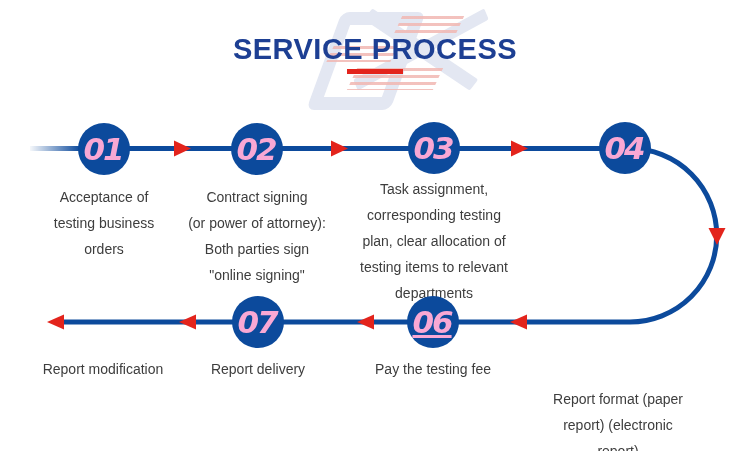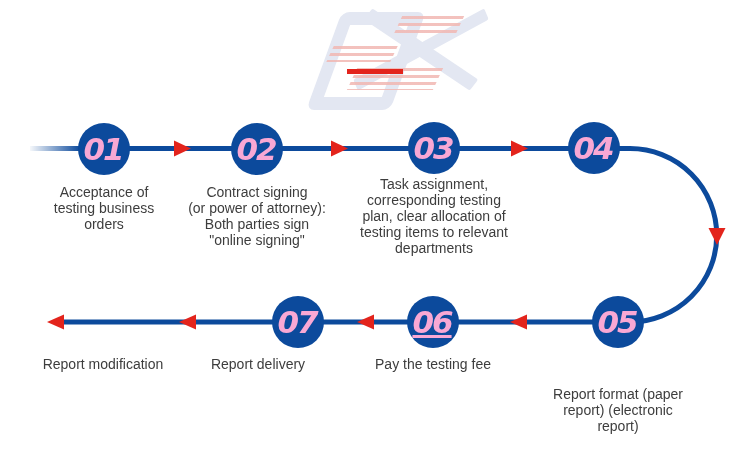--- a/index.html
+++ b/index.html
@@ -55,37 +55,38 @@
   .badge{
     position:absolute;width:52px;height:52px;border-radius:50%;z-index:2;
     background:var(--primary-blue);color:#f9a8d4;
     display:flex;align-items:center;justify-content:center;
     font-size:31px;font-weight:bold;font-style:italic;
     font-family:"DejaVu Sans","Liberation Sans",sans-serif;
     letter-spacing:-2px;padding-right:2px;box-sizing:border-box;
   }
   .label{
     position:absolute;z-index:2;color:var(--text-gray);
-    font-size:14px;line-height:16px;text-align:center;white-space:pre-line;
+    font-size:14px;line-height:26px;text-align:center;white-space:pre-line;
   }
 </style>
 </head>
 <body>
 
 <div class="canvas">
 
   <div class="watermark">
     <div class="wm-g"></div>
     <div class="wm-x-bar wm-x-a"></div>
     <div class="wm-x-bar wm-x-b"></div>
     <div class="wm-stripes wm-s1"></div>
     <div class="wm-stripes wm-s2"></div>
     <div class="wm-stripes wm-s3"></div>
   </div>
 
+  <h1 class="title">SERVICE PROCESS</h1>
   <div class="title-underline"></div>
 
   <svg class="flow-svg" width="750" height="451" viewBox="0 0 750 451">
     <defs>
       <linearGradient id="fadeLeft" x1="0" y1="0" x2="1" y2="0">
         <stop offset="0" stop-color="#ffffff" stop-opacity="1"></stop>
         <stop offset="1" stop-color="#ffffff" stop-opacity="0"></stop>
       </linearGradient>
     </defs>
     <path class="flow-path" d="M 30 148.5 L 630 148.5 A 86.75 86.75 0 0 1 630 322 L 54 322"></path>
@@ -111,28 +112,27 @@
 Both parties sign
 "online signing"</div>
 
   <div class="badge" style="left:408px;top:122px;">03</div>
   <div class="label" style="left:334px;top:176px;width:200px;">Task assignment,
 corresponding testing
 plan, clear allocation of
 testing items to relevant
 departments</div>
 
-  <div class="badge" style="left:568px;top:122px;">04</div>
+  <div class="badge" style="left:599px;top:122px;">04</div>
 
-  <div class="badge" style="left:592px;top:296px;">05</div>
   <div class="label" style="left:523px;top:356px;width:190px;margin-top:30px;">Report format (paper
 report) (electronic
 report)</div>
 
   <div class="badge" style="left:407px;top:296px;text-decoration:underline;">06</div>
   <div class="label" style="left:343px;top:356px;width:180px;">Pay the testing fee</div>
 
-  <div class="badge" style="left:232px;top:296px;margin-left:40px;">07</div>
+  <div class="badge" style="left:232px;top:296px;">07</div>
   <div class="label" style="left:178px;top:356px;width:160px;">Report delivery</div>
 
   <div class="label" style="left:8px;top:356px;width:190px;">Report modification</div>
 
 </div>
 
 </body></html>

